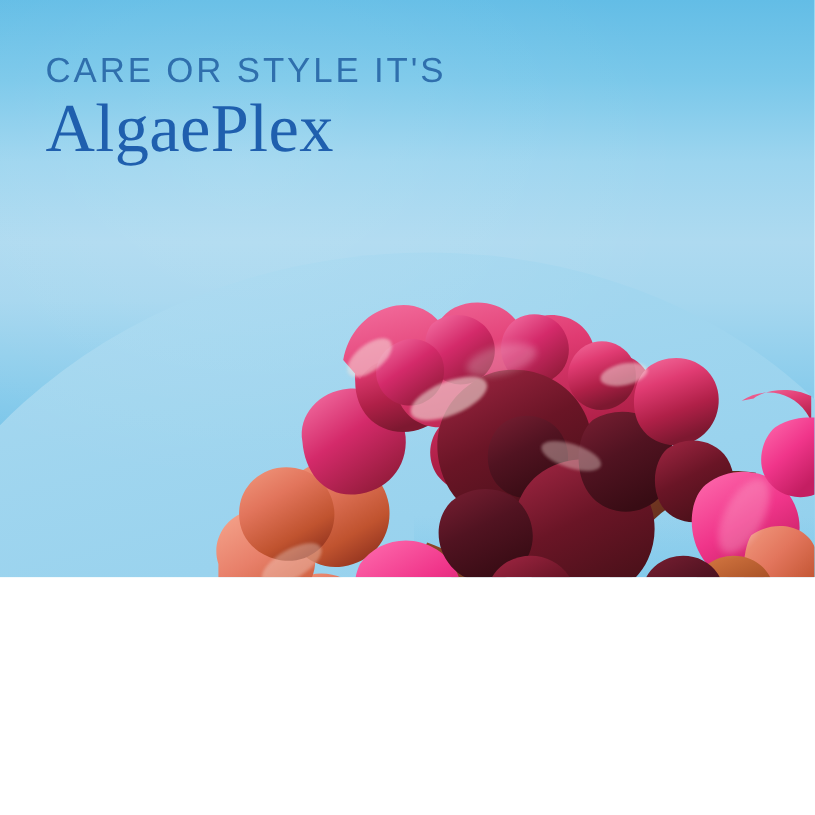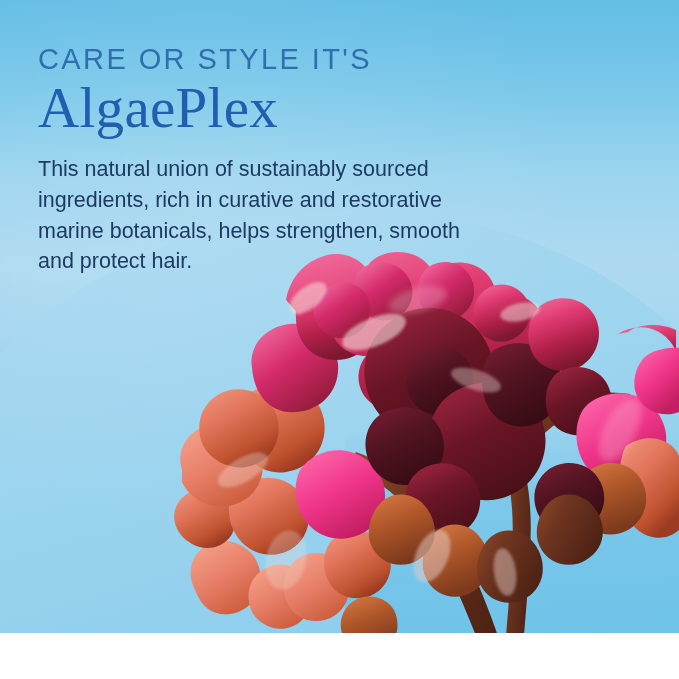--- a/index.html
+++ b/index.html
@@ -5,21 +5,21 @@
 <style>
   html, body {
     margin: 0;
     padding: 0;
     background: #ffffff;
   }
 
   #banner {
     position: relative;
     width: 679px;
-    height: 633px;
+    height: 481px;
     overflow: hidden;
     font-family: "Liberation Sans", sans-serif;
     
     background: linear-gradient(
       180deg,
       #63bde6 0%,
       #7ac8ea 14%,
       #9dd5ef 28%,
       #aedaf0 42%,
       #a6d7ef 52%,
@@ -355,16 +355,15 @@
         <ellipse cx="620" cy="430" rx="16" ry="34" transform="rotate(28 620 430)" fill="#ffd9e6" opacity="0.35" filter="url(#softBlur)"></ellipse>
       </g>
     </g>
   </svg>
 
   <div class="vignette"></div>
 
   <div class="text-block">
     <p class="eyebrow">CARE OR STYLE IT'S</p>
     <h1 class="wordmark">AlgaePlex</h1>
-    <p class="body-copy">This natural union of sustainably sourced ingredients, rich in curative and restorative marine botanicals, helps strengthen, smooth and protect hair.</p>
   </div>
 
 </div>
 
 </body></html>

